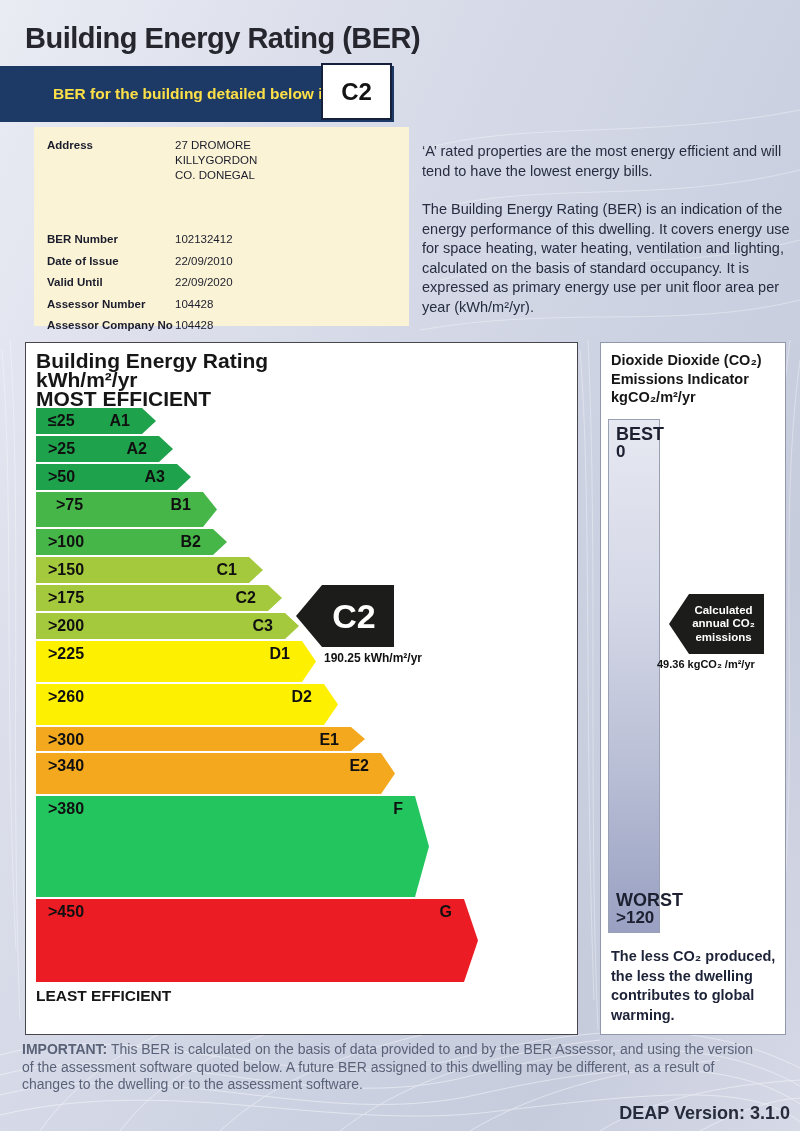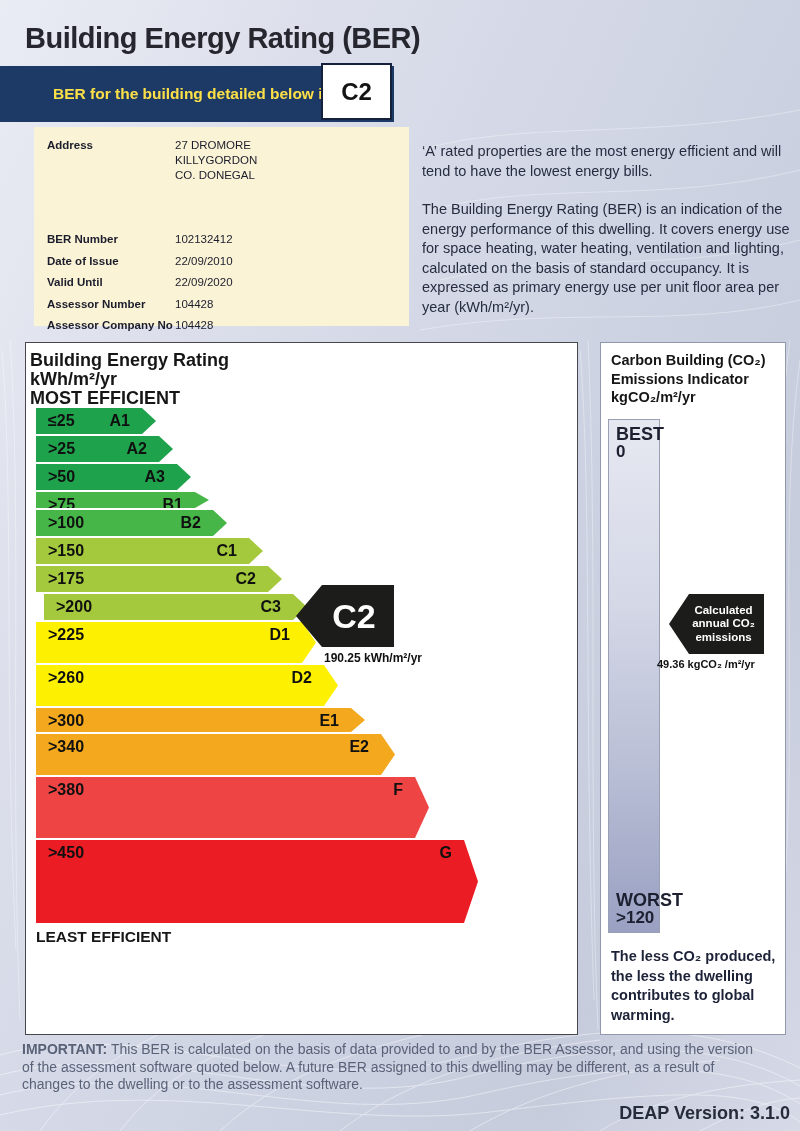--- a/index.html
+++ b/index.html
@@ -27,21 +27,21 @@
   .detail-rows{position:absolute;left:13px;top:105px;right:6px;}
   .detail-rows .detail-row{height:21.5px;}
 
   
   .intro{position:absolute;left:422px;top:142px;width:372px;font-size:14.5px;line-height:19.5px;color:#272c40;}
   .intro p{margin:0 0 19px 0;}
 
   
   .chart-panel{position:absolute;left:25px;top:342px;width:553px;height:693px;background:#ffffff;
                border:1px solid #46464c;box-sizing:border-box;}
-  .chart-heading{padding:8px 0 0 4px;font-size:18px;font-weight:700;line-height:19px;color:#161616;}
+  .chart-heading{padding:8px 0 0 10px;font-size:21px;font-weight:700;line-height:19px;color:#161616;}
   .bands{margin:0 0 0 10px;}
   .band{position:relative;display:flex;justify-content:space-between;margin-bottom:2px;
         clip-path:polygon(0 0,calc(100% - 14px) 0,100% 50%,calc(100% - 14px) 100%,0 100%);
         font-size:16px;font-weight:700;line-height:26px;color:#101010;}
   .band-range{padding-left:12px;}
   .band-grade{padding-right:26px;}
   .least-label{margin:5px 0 0 10px;font-size:15.5px;font-weight:700;color:#161616;}
   .indicator-arrow{position:absolute;background:#1c1c1b;color:#ffffff;box-sizing:border-box;
                    display:flex;flex-direction:column;align-items:center;justify-content:center;}
   #ber-arrow{left:270px;top:242px;width:98px;height:62px;
@@ -163,76 +163,76 @@
           <span class="band-grade">A1</span>
         </div>
         <div class="band" style="width: 137px; height: 26px; background: rgb(30, 162, 76);">
           <span class="band-range">&gt;25</span>
           <span class="band-grade">A2</span>
         </div>
         <div class="band" style="width: 155px; height: 26px; background: rgb(30, 162, 76);">
           <span class="band-range">&gt;50</span>
           <span class="band-grade">A3</span>
         </div>
-        <div class="band" style="width: 173px; height: 16px; background: rgb(71, 182, 73);">
+        <div class="band" style="width: 173px; height: 35px; background: rgb(71, 182, 73); padding-left: 8px;">
           <span class="band-range">&gt;75</span>
           <span class="band-grade">B1</span>
         </div>
         <div class="band" style="width: 191px; height: 26px; background: rgb(71, 182, 73);">
           <span class="band-range">&gt;100</span>
           <span class="band-grade">B2</span>
         </div>
         <div class="band" style="width: 227px; height: 26px; background: rgb(165, 201, 60);">
           <span class="band-range">&gt;150</span>
           <span class="band-grade">C1</span>
         </div>
         <div class="band" style="width: 246px; height: 26px; background: rgb(165, 201, 60);">
           <span class="band-range">&gt;175</span>
           <span class="band-grade">C2</span>
         </div>
-        <div class="band" style="width: 263px; height: 26px; background: rgb(165, 201, 60); margin-left: 8px;">
+        <div class="band" style="width: 263px; height: 26px; background: rgb(165, 201, 60);">
           <span class="band-range">&gt;200</span>
           <span class="band-grade">C3</span>
         </div>
         <div class="band" style="width: 280px; height: 41px; background: rgb(253, 240, 0);">
           <span class="band-range">&gt;225</span>
           <span class="band-grade">D1</span>
         </div>
         <div class="band" style="width: 302px; height: 41px; background: rgb(253, 240, 0);">
           <span class="band-range">&gt;260</span>
           <span class="band-grade">D2</span>
         </div>
         <div class="band" style="width: 329px; height: 24px; background: rgb(243, 168, 29);">
           <span class="band-range">&gt;300</span>
           <span class="band-grade">E1</span>
         </div>
         <div class="band" style="width: 359px; height: 41px; background: rgb(243, 168, 29);">
           <span class="band-range">&gt;340</span>
           <span class="band-grade">E2</span>
         </div>
-        <div class="band" style="width: 393px; height: 61px; background: #ef4444;">
+        <div class="band" style="width: 393px; height: 101px; background: #22c55e;">
           <span class="band-range">&gt;380</span>
           <span class="band-grade">F</span>
         </div>
         <div class="band" style="width: 442px; height: 83px; background: rgb(235, 28, 36);">
           <span class="band-range">&gt;450</span>
           <span class="band-grade">G</span>
         </div>
       </div>
     <div class="least-label">LEAST EFFICIENT</div>
 
     <div class="indicator-arrow" id="ber-arrow" style="background: rgb(28, 28, 27);">
       <span>C2</span>
     </div>
     <div id="ber-arrow-value">190.25 kWh/m²/yr</div>
   </div>
 
   <div class="co2-panel">
     <div class="co2-heading">
-      <div>Carbon Building (CO₂)</div>
+      <div>Dioxide Dioxide (CO₂)</div>
       <div>Emissions Indicator</div>
       <div>kgCO₂/m²/yr</div>
     </div>
     <div class="co2-bar">
       <div class="co2-best">
         <div class="co2-small">BEST</div>
         <div class="co2-big">0</div>
       </div>
       <div class="co2-worst">
         <div class="co2-small">WORST</div>

